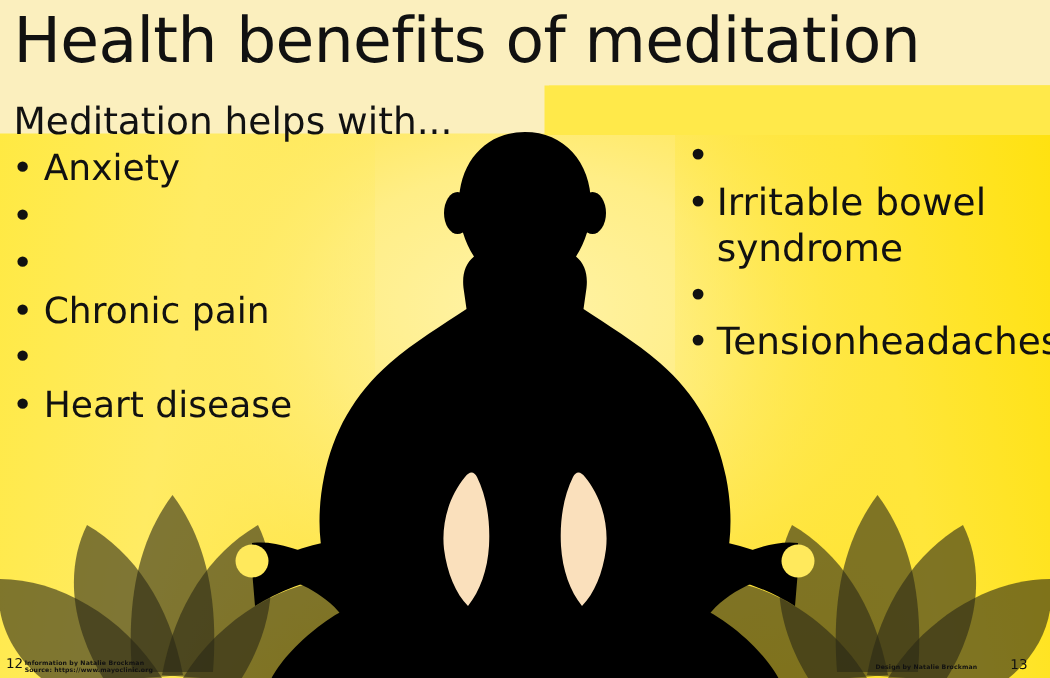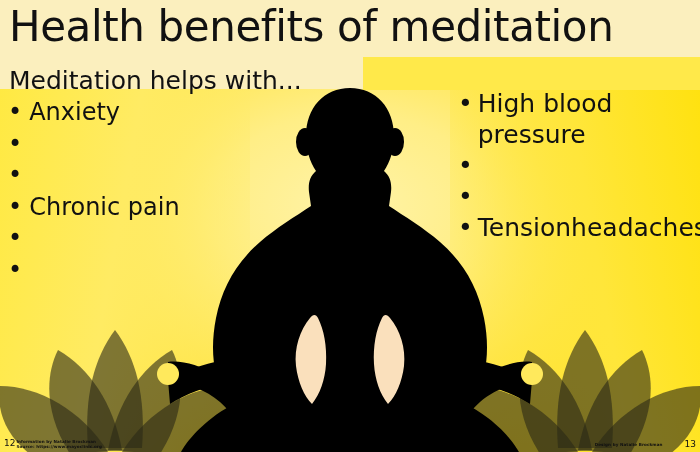--- a/index.html
+++ b/index.html
@@ -103,21 +103,21 @@
   .credit-left .pagenum{
     font-size:9px;color:#111;line-height:9px;
   }
   .credit-left .lines{
     display:flex;flex-direction:column;
     font-size:4.1px;line-height:5.2px;
     color:#111;font-weight:700;
     letter-spacing:0.1px;
   }
   .credit-right{
-    position:absolute;right:4px;bottom:3px;
+    position:absolute;right:15px;bottom:3px;
     display:flex;align-items:center;gap:22px;
   }
   .credit-right .designtxt{
     font-size:4.1px;line-height:5.2px;color:#111;font-weight:700;
     letter-spacing:0.1px;
   }
   .credit-right .pagenum{
     font-size:9px;color:#111;line-height:9px;
   }
 </style>
@@ -241,31 +241,32 @@
     </li>
     <li>
       <span class="dot">•</span>
       <span class="txt">Chronic pain</span>
     </li>
     <li>
       <span class="dot">•</span>
     </li>
     <li>
       <span class="dot">•</span>
+      <span class="txt">Heart disease</span>
     </li>
   </ul>
 
   <ul class="bullets bullets-right">
     <li>
       <span class="dot">•</span>
-      <span class="txt">High blood
-pressure</span>
-    </li>
-    <li>
-      <span class="dot">•</span>
+    </li>
+    <li>
+      <span class="dot">•</span>
+      <span class="txt">Irritable bowel
+syndrome</span>
     </li>
     <li>
       <span class="dot">•</span>
     </li>
     <li>
       <span class="dot">•</span>
       <span class="txt">Tensionheadaches</span>
     </li>
   </ul>
 

